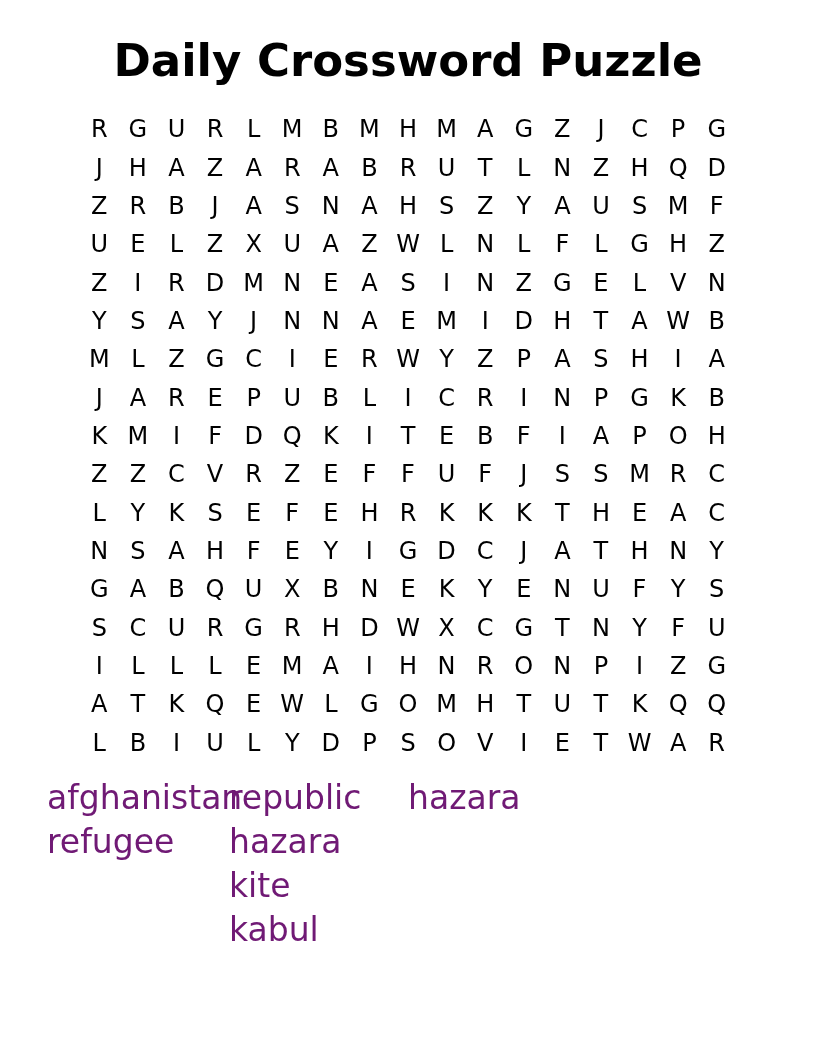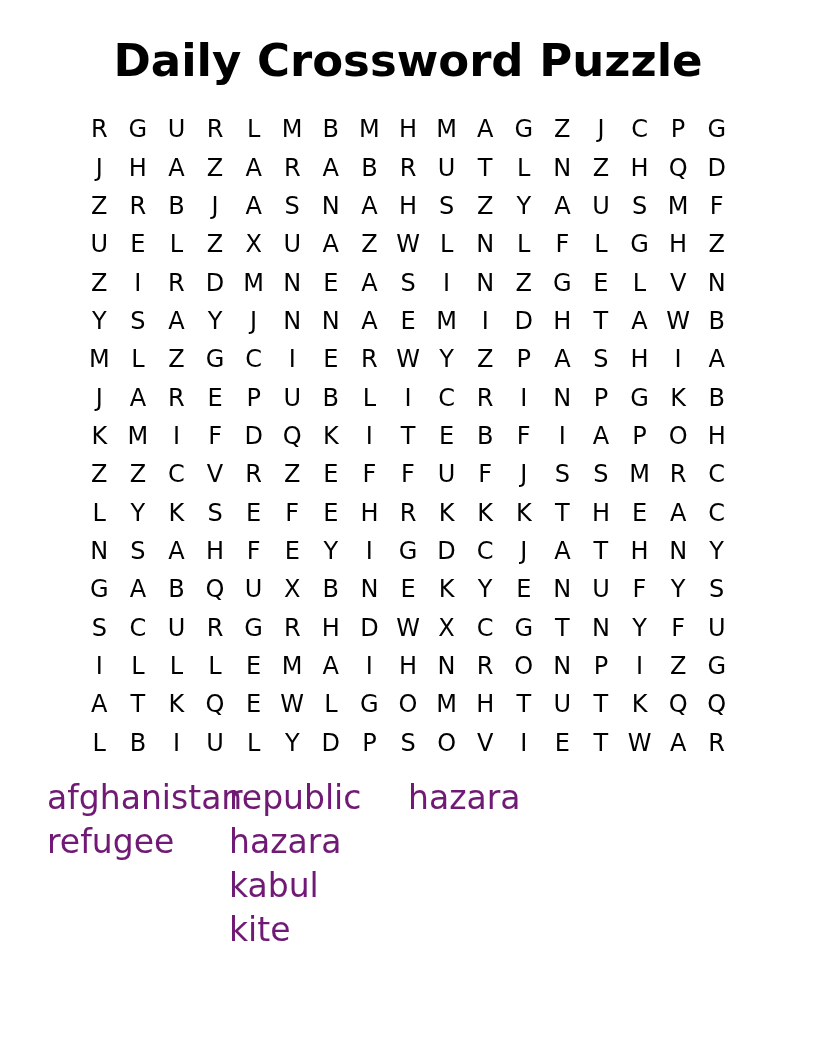--- a/index.html
+++ b/index.html
@@ -362,20 +362,20 @@
       <div class="cell">R</div>
     </section>
   <section class="word-list">
       <div class="word-col">
         <div class="word">afghanistan</div>
         <div class="word">refugee</div>
       </div>
       <div class="word-col">
         <div class="word">republic</div>
         <div class="word">hazara</div>
+        <div class="word">kite</div>
         <div class="word">kabul</div>
-        <div class="word">kite</div>
       </div>
       <div class="word-col">
         <div class="word">hazara</div>
       </div>
     </section>
 </main>
 
 </body></html>

